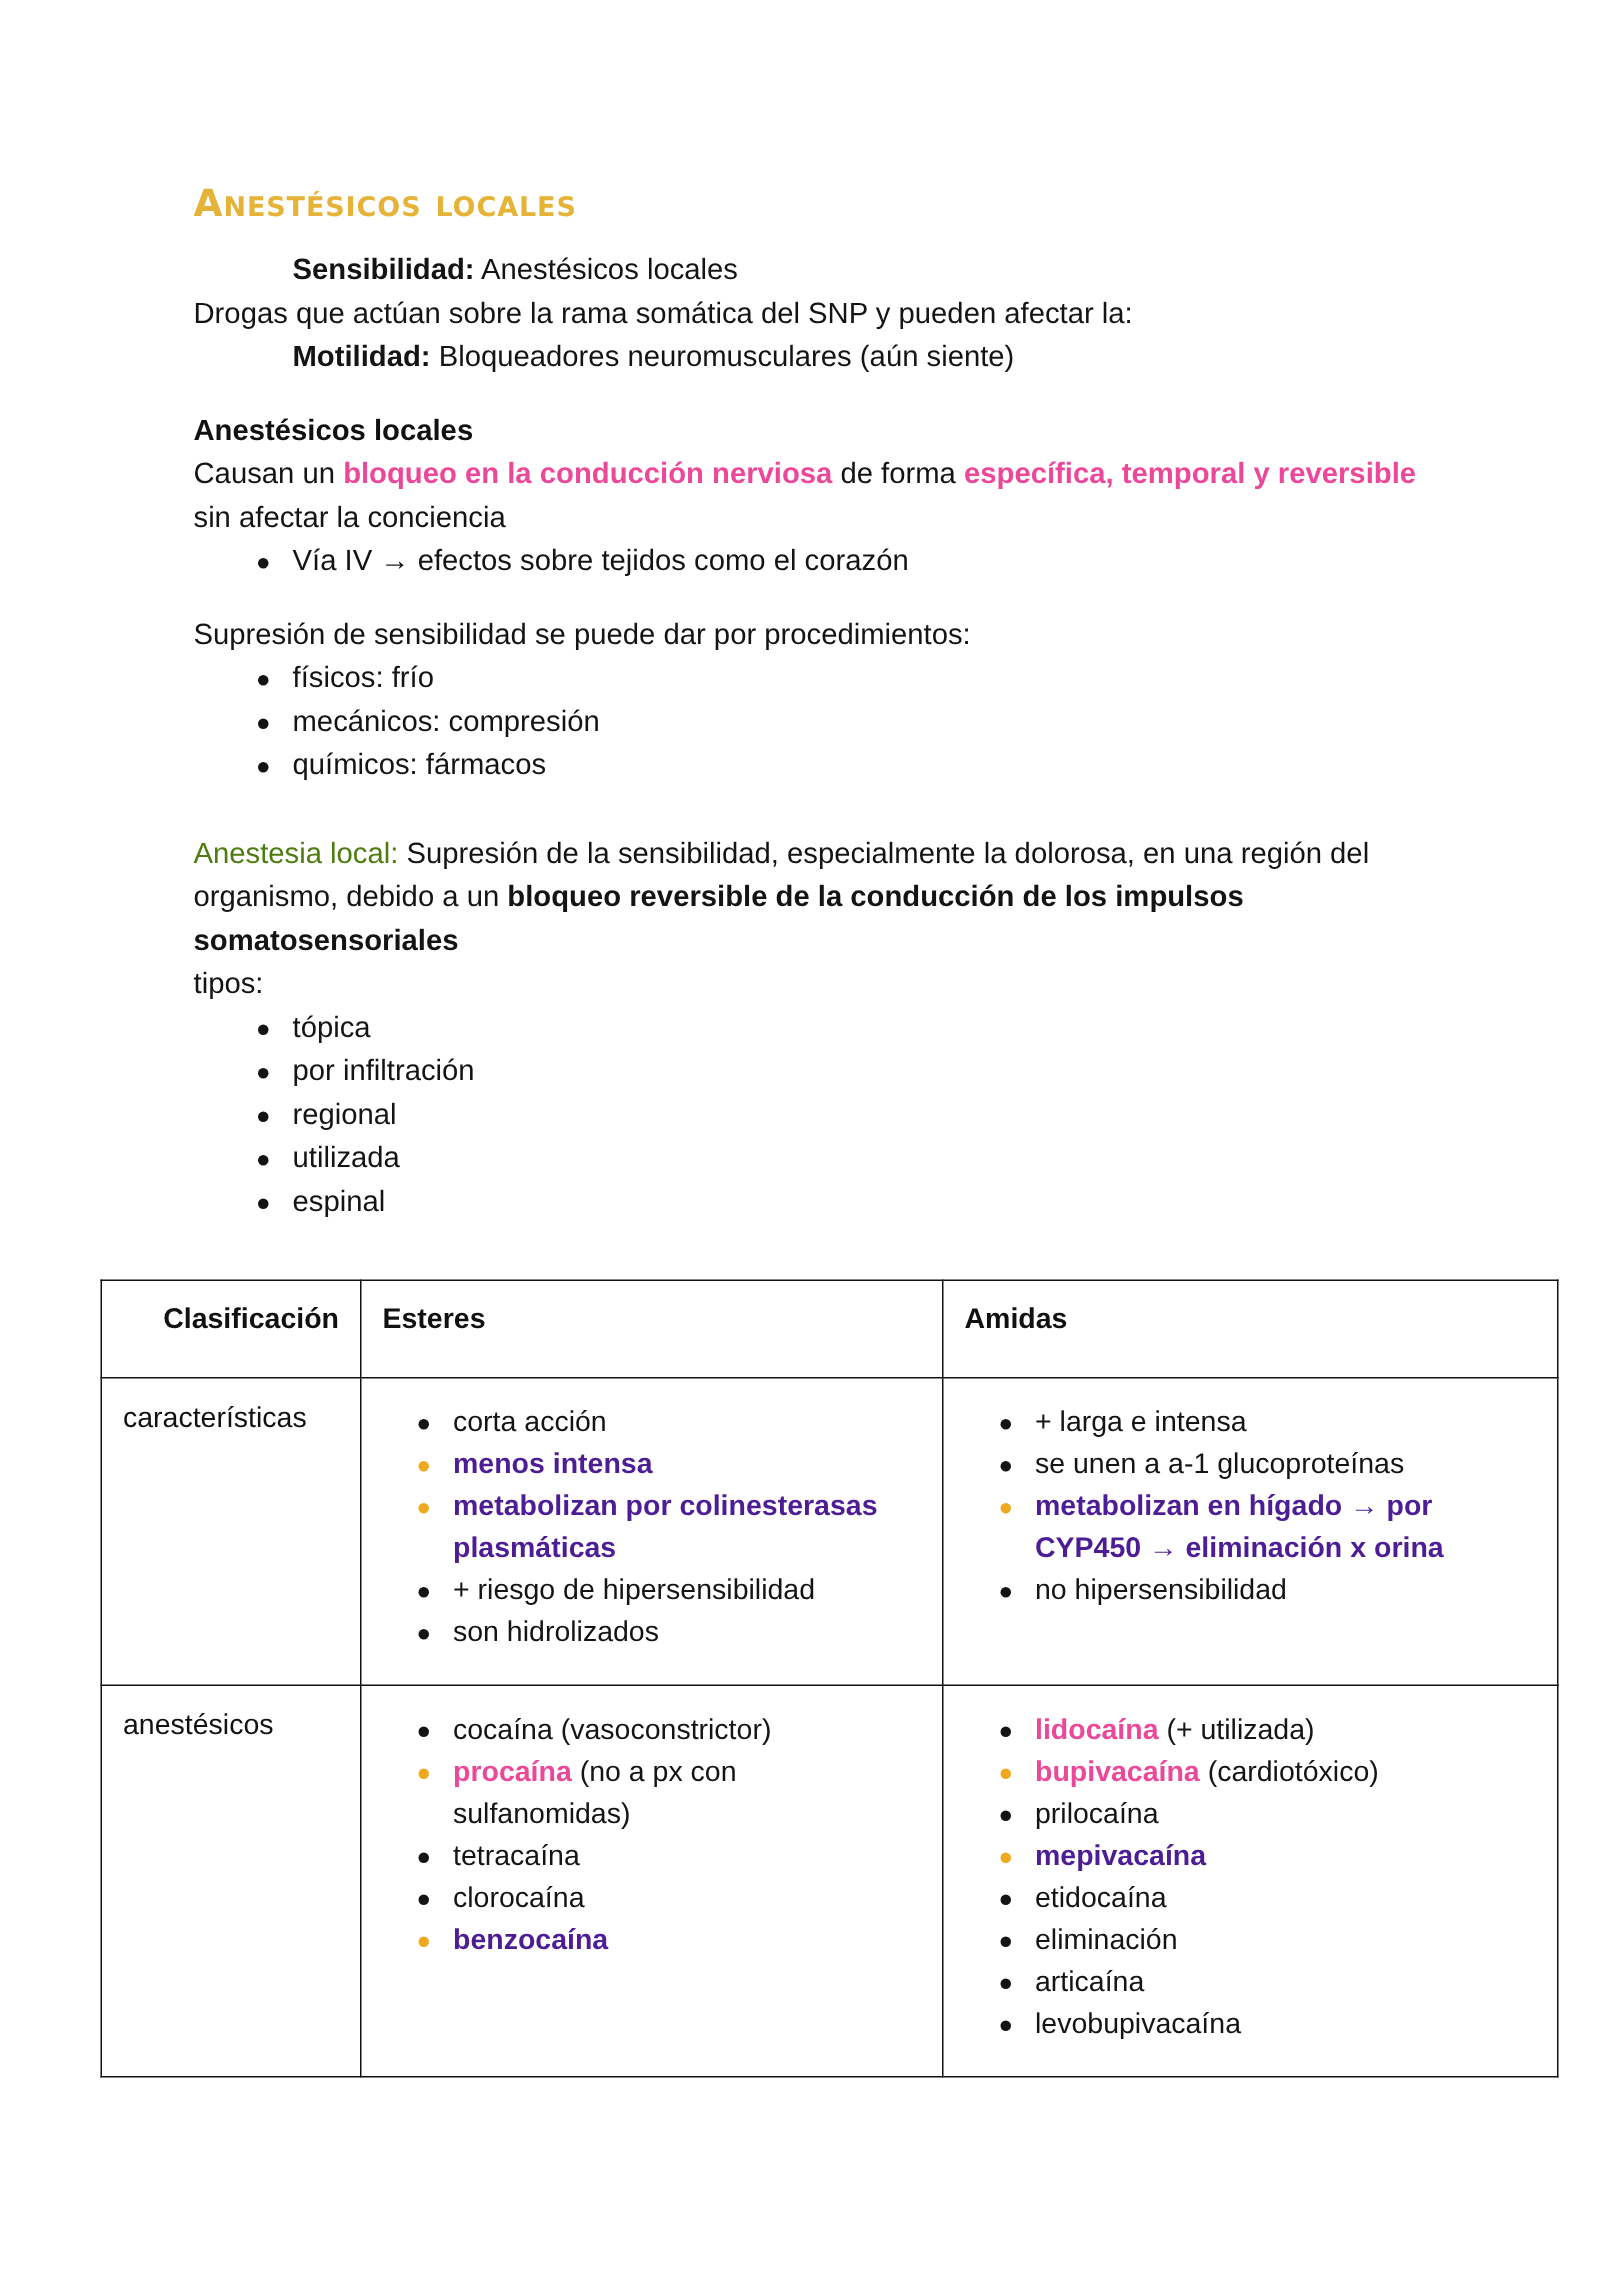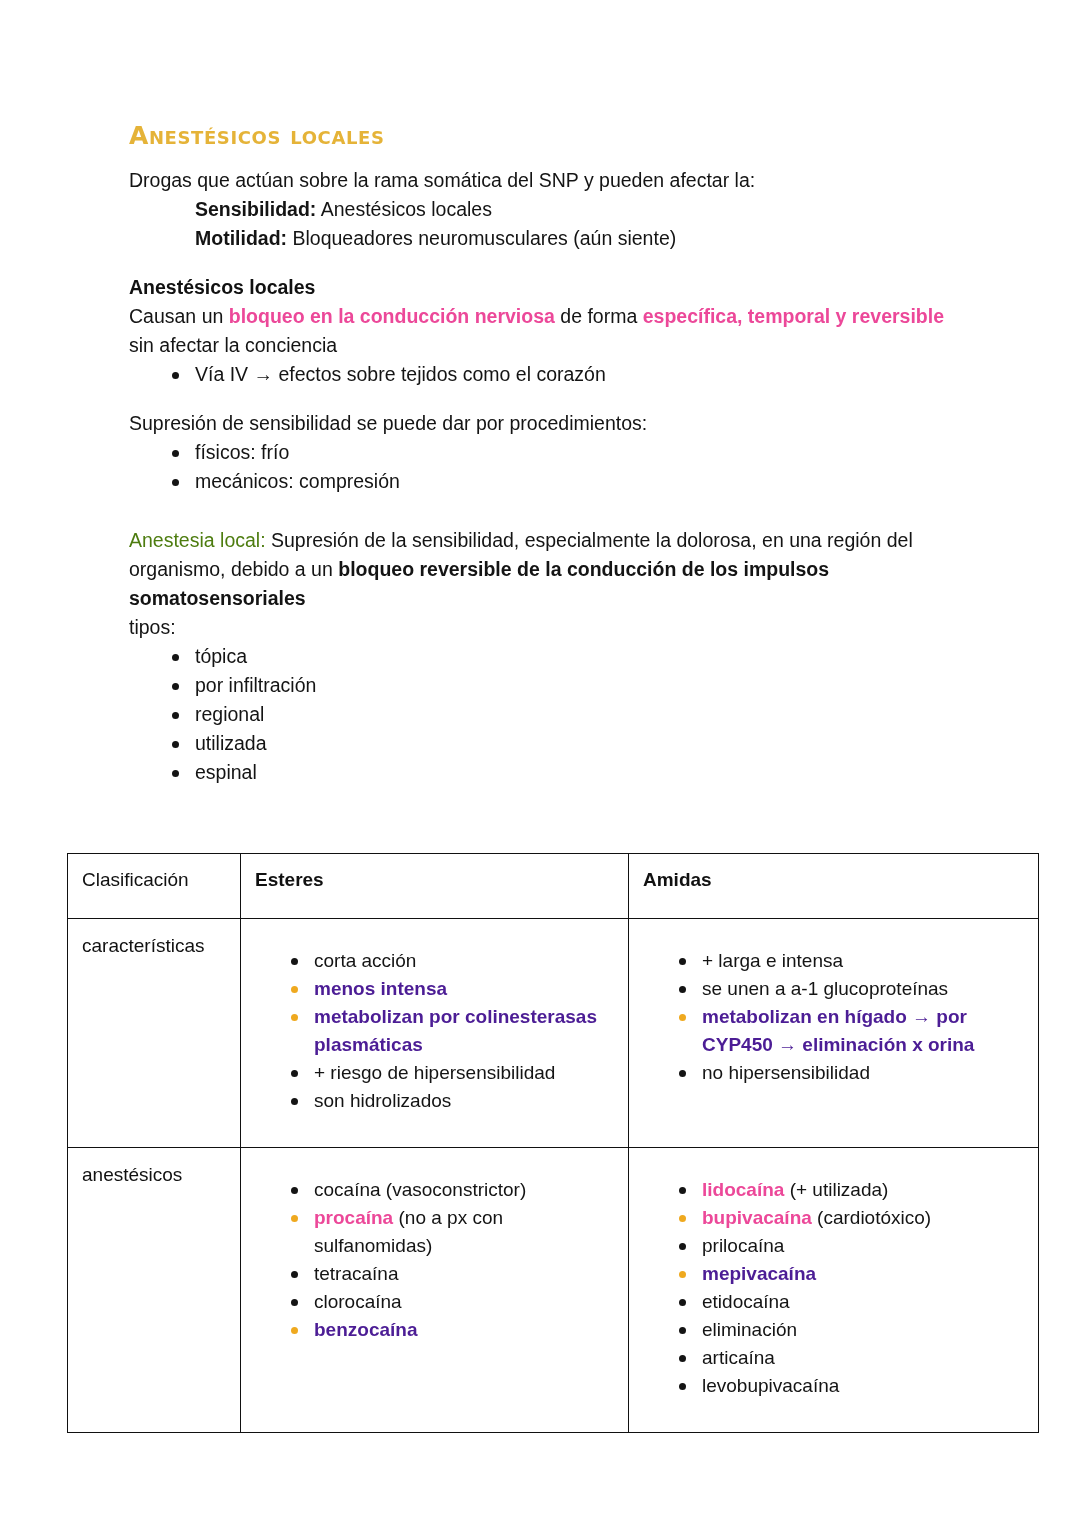--- a/index.html
+++ b/index.html
@@ -115,29 +115,29 @@
     padding: 12px 14px 16px 14px;
     font-size: 19px;
     line-height: 28px;
     font-weight: normal;
     text-align: left;
   }
   table.cmp col.c1 { width: 173px; }
   table.cmp col.c2 { width: 388px; }
   table.cmp col.c3 { width: 410px; }
 
-  table.cmp th.hdr-plain { font-weight: normal; }
+  table.cmp th.hdr-plain { font-weight: bold; text-align: right; }
   table.cmp th.hdr-bold { font-weight: bold; }
   table.cmp thead th { padding-bottom: 24px; }
 
   table.cmp td.rowlabel { padding-top: 13px; }
 
   ul.cell-list {
     list-style: none;
-    margin: 16px;
+    margin: 4px;
     padding: 0;
   }
   ul.cell-list > li {
     position: relative;
     padding-left: 43px;
     font-size: 19px;
     line-height: 28px;
     color: #141414;
   }
   ul.cell-list > li::before {
@@ -157,43 +157,44 @@
 </style>
 </head>
 <body>
 
 <div class="page">
 
   <div class="content">
 
     <h1 class="doc-title">Anestésicos Locales</h1>
 
+    <p class="para indent"><b>Sensibilidad:</b><span> Anestésicos locales</span></p>
+
     <p class="para">Drogas que actúan sobre la rama somática del SNP y pueden afectar la:</p>
-
-    <p class="para indent"><b>Sensibilidad:</b><span> Anestésicos locales</span></p>
 
     <p class="para indent"><b>Motilidad:</b><span> Bloqueadores neuromusculares (aún siente)</span></p>
 
     <div class="gap-md"></div>
 
     <p class="section-head">Anestésicos locales</p>
 
     <p class="para"><span>Causan un </span><span class="accent">bloqueo en la conducción nerviosa</span><span> de forma </span><span class="accent">específica, temporal y reversible</span><span> sin afectar la conciencia</span></p>
 
     <ul class="bl">
       <li>Vía IV → efectos sobre tejidos como el corazón</li>
     </ul>
 
     <div class="gap-md"></div>
 
     <p class="para">Supresión de sensibilidad se puede dar por procedimientos:</p>
 
     <ul class="bl">
       <li>físicos: frío</li>
       <li>mecánicos: compresión</li>
+      <li>químicos: fármacos</li>
     </ul>
 
     <div class="gap-lg"></div>
 
     <p class="para"><span class="accent-light">Anestesia local:</span><span> Supresión de la sensibilidad, especialmente la dolorosa, en una región del organismo, debido a un </span><b>bloqueo reversible de la conducción de los impulsos somatosensoriales</b></p>
 
     <p class="para">tipos:</p>
 
     <ul class="bl">
       <li>tópica</li>

